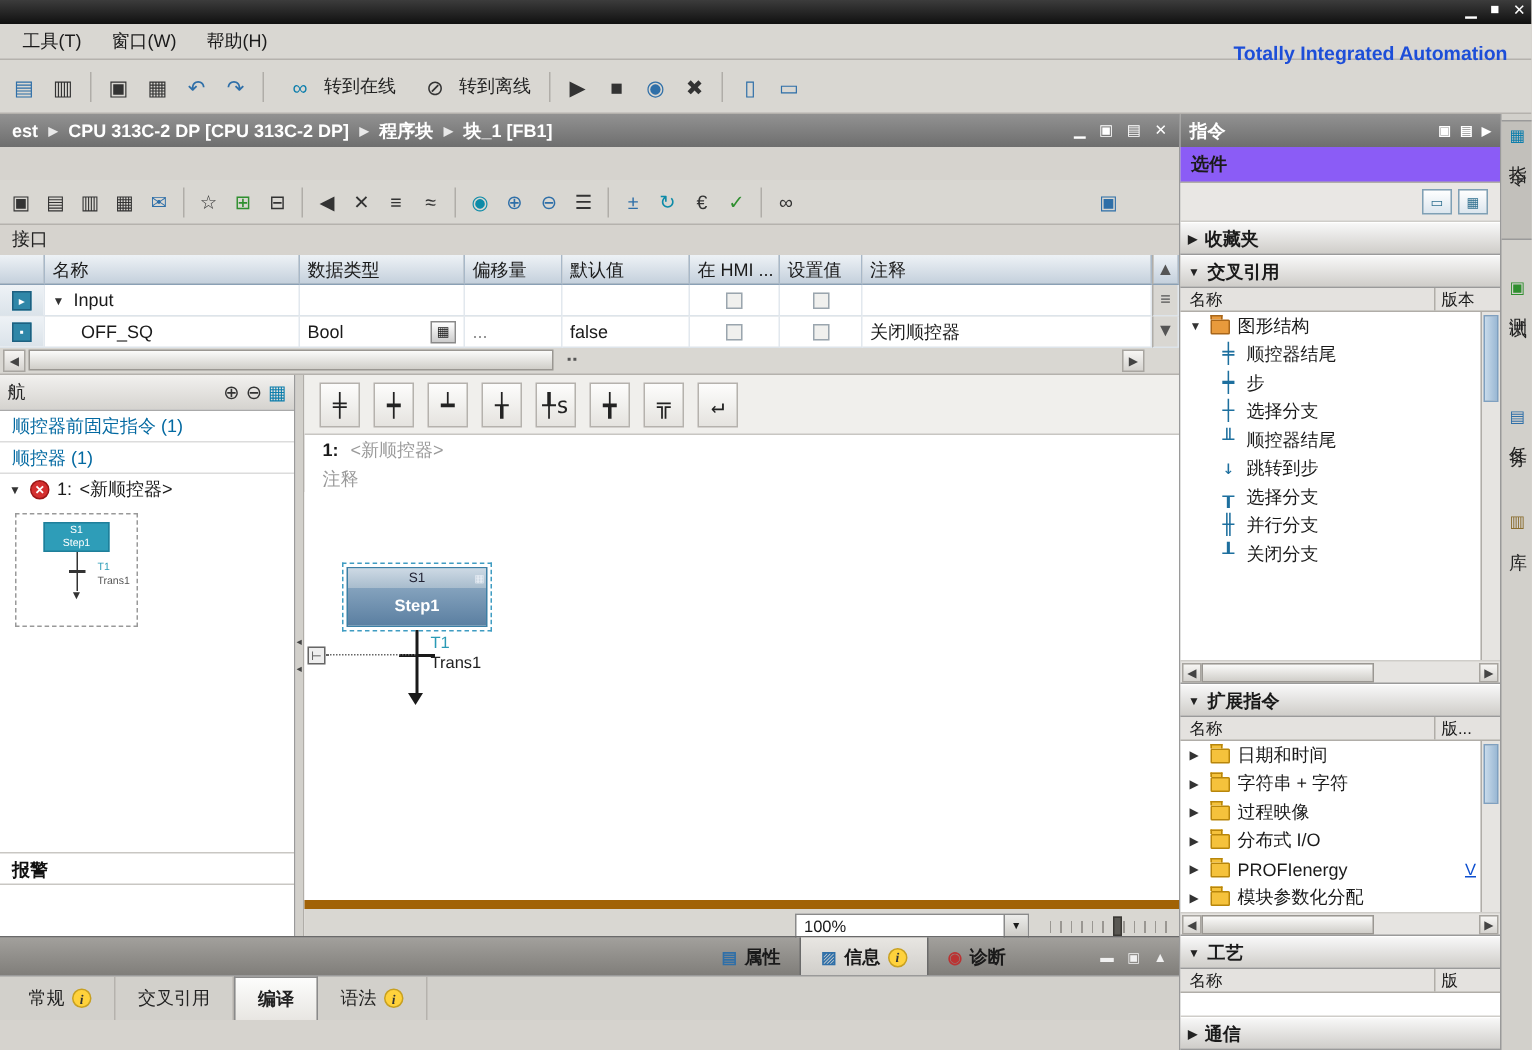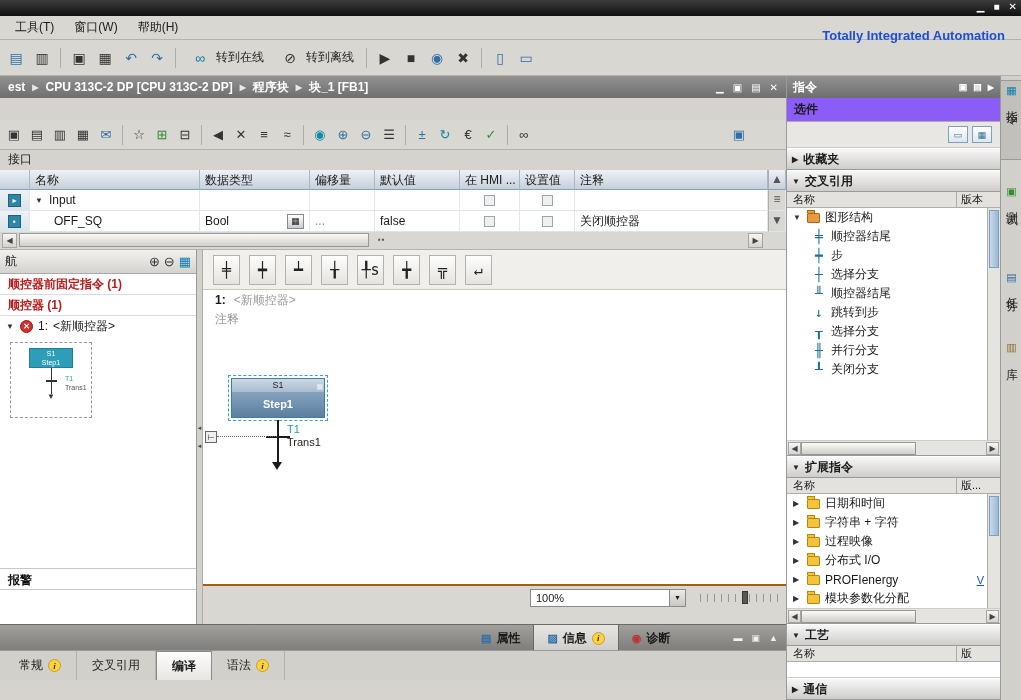--- a/index.html
+++ b/index.html
@@ -41,21 +41,21 @@
   .ifvscroll{width:18px;background:#d9d7d2;border-left:1px solid #b0ada8;display:flex;flex-direction:column;align-items:center;font-size:8px;color:#555}
   
   .hscroll{left:0;top:232px;width:786px;height:18px;background:#d9d7d2;border-bottom:1px solid #b5b2ad;position:absolute}
   .sbtn{width:15px;height:15px;border:1px solid #a8a5a0;background:linear-gradient(#f7f6f4,#d5d3cf);font-size:8px;color:#444;display:inline-flex;align-items:center;justify-content:center}
   .hthumb{height:14px;background:linear-gradient(#fbfbfa,#d0cec9);border:1px solid #9a9792}
   
   .navpanel{left:0;top:250px;width:197px;height:374px;background:#fff;border-right:1px solid #9a9a9a}
   .navhead{height:24px;background:linear-gradient(#f2f1ef,#d5d3cf);border-bottom:1px solid #aaa;display:flex;align-items:center;padding:0 5px;gap:4px}
   .navhead .ttl{font-size:12px;color:#222;flex:1}
   .navzoom{font-size:13px;color:#333}
-  .navlink{height:21px;line-height:21px;padding-left:8px;font-weight:bold;color:#b91c1c;border-bottom:1px solid #dcdcdc}
+  .navlink{height:21px;line-height:21px;padding-left:8px;font-weight:normal;color:#0369a1;border-bottom:1px solid #dcdcdc}
   .seqrow{height:20px;display:flex;align-items:center;gap:5px;padding-left:6px}
   .erric{width:13px;height:13px;border-radius:50%;background:#d42f2f;border:1px solid #9c1515;color:#fff;font-size:8px;font-weight:bold;display:inline-flex;align-items:center;justify-content:center;flex:none}
   .thumb{margin:6px 0 0 10px;width:82px;height:76px;border:1px dashed #999;position:relative;display:flex;flex-direction:column;align-items:center;padding-top:5px}
   .ministep{width:44px;height:20px;background:#2e9db8;border:1px solid #1f7f9a;color:#fff;font-size:7px;line-height:9px;text-align:center}
   .mline{width:1px;height:12px;background:#333}
   .mcross{width:11px;height:2px;background:#333}
   .mlbl{position:absolute;left:54px;font-size:7px;line-height:8px}
   .navh{position:absolute;left:0;right:0;border-top:1px solid #c9c7c3;height:22px;line-height:22px;padding-left:8px;font-weight:bold;font-size:12px;color:#111;background:#fff}
   .splitter{left:197px;top:250px;width:6px;height:374px;background:#d2d0cb;border-right:1px solid #b0ada8;display:flex;flex-direction:column;align-items:center;justify-content:center;gap:10px;font-size:7px;color:#444}
   
@@ -69,21 +69,21 @@
   .stephdr{height:13px;background:linear-gradient(#cdd9e4,#a8bccd);font-size:9px;color:#223;text-align:center;line-height:13px;position:relative}
   .stepbody{height:25px;background:linear-gradient(#84a2bd,#5b7fa1);color:#fff;font-size:11px;font-weight:bold;text-align:center;line-height:25px}
   .minigrid{position:absolute;right:1px;top:1px;font-size:7px;color:#eef2f8}
   .vline{position:absolute;left:74px;top:92px;width:2px;height:44px;background:#1a1a1a}
   .crossb{position:absolute;left:63px;top:108px;width:24px;height:2px;background:#1a1a1a}
   .dotln{position:absolute;left:14px;top:108px;width:60px;border-top:1px dotted #666}
   .railic{position:absolute;left:2px;top:103px;width:12px;height:12px;border:1px solid #666;background:#eee;font-size:8px;color:#333;display:flex;align-items:center;justify-content:center}
   .tid{position:absolute;left:84px;top:95px;color:#2a9ab5;font-size:11px}
   .tname{position:absolute;left:84px;top:108px;color:#222;font-size:11px}
   .darrow{position:absolute;left:69px;top:134px;width:0;height:0;border-left:5px solid transparent;border-right:5px solid transparent;border-top:8px solid #1a1a1a}
-  .zoombar{height:40px;background:#d9d7d2;border-top:2px solid #a16207;position:relative}
+  .zoombar{height:24px;background:#d9d7d2;border-top:6px solid #a16207;position:relative}
   .zdrop{position:absolute;left:327px;top:3px;width:156px;height:18px;background:#fff;border:1px solid #8a8a8a;font-size:11px;line-height:16px;padding-left:5px}
   .zbtn{position:absolute;right:0;top:0;width:16px;height:16px;background:linear-gradient(#ececea,#c9c7c2);border-left:1px solid #8a8a8a;font-size:7px;display:flex;align-items:center;justify-content:center}
   .zslider{position:absolute;left:497px;top:5px;width:78px;height:14px;background:repeating-linear-gradient(90deg,#9a9792 0 1px,transparent 1px 7px);background-size:100% 8px;background-position:0 3px;background-repeat:no-repeat}
   .zthumb{position:absolute;left:42px;top:0;width:6px;height:13px;background:#5a5853;border:1px solid #3a3834}
   
   .insp{left:0;top:624px;width:786px;height:26px;background:linear-gradient(#a2a09c,#807e7a);border-top:1px solid #6a6a6a}
   .itabs{position:absolute;left:468px;top:0;height:26px;display:flex}
   .itab{display:flex;align-items:center;gap:5px;padding:0 13px;font-weight:bold;color:#1a1a1a}
   .itab.active{background:linear-gradient(#e8e6e2,#cfcdc9);border-left:1px solid #6a6a6a;border-right:1px solid #6a6a6a}
   .ibadge{width:13px;height:13px;border-radius:50%;background:#ffd23c;border:1px solid #c8a020;color:#333;font-size:9px;font-weight:bold;font-style:italic;font-family:"Liberation Serif",serif;display:inline-flex;align-items:center;justify-content:center;flex:none}

